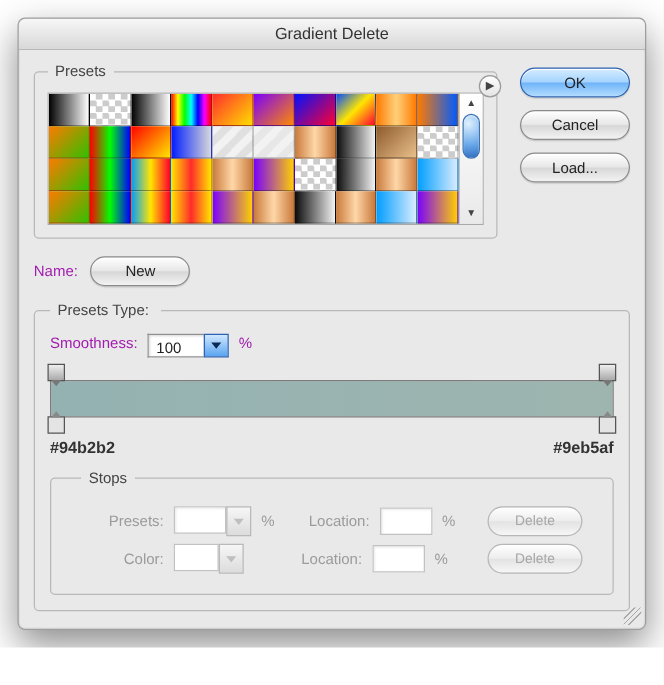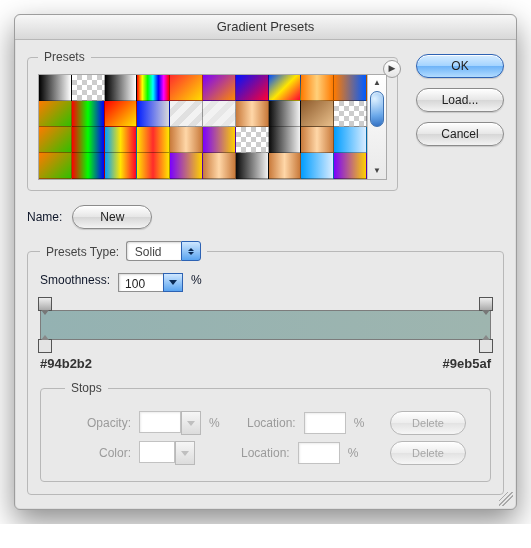--- a/index.html
+++ b/index.html
@@ -139,21 +139,21 @@
   .aqua-btn.primary {
     border-color: #2d62b3;
     background: linear-gradient(#d6ecff, #a5d4ff 48%, #6fb4f8 52%, #b2dcff);
   }
   .row {
     display: flex;
     align-items: center;
     gap: 10px;
     margin-top: 14px;
   }
-  .label { color: #0f172a; }
+  .label { color: #a21caf; }
   .txt {
     background: #fff;
     border: 1px solid #989898;
     box-shadow: inset 1px 2px 2px rgba(0,0,0,.18);
     height: 20px;
     padding: 0 6px;
     font-size: 12px;
     line-height: 20px;
   }
   .name-input { flex: 1; }
@@ -262,21 +262,21 @@
       linear-gradient(135deg,transparent 0 6px,#a9a9a9 6px 7px,transparent 7px 9px,#a9a9a9 9px 10px,transparent 10px 12px,#a9a9a9 12px 13px,transparent 13px);
   }
 </style>
 </head>
 <body>
 
 
 
 <div class="shadow-wrap">
 <div class="window">
-  <div class="titlebar">Gradient Presets</div>
+  <div class="titlebar">Gradient Delete</div>
   <div class="content">
 
     <div class="top-row">
       <fieldset class="presets-box">
         <legend>Presets</legend>
         <div class="presets-arrow">▶</div>
         <div class="preset-frame">
           <div class="preset-grid" id="preset-grid">
                 <div class="swatch" style="background: linear-gradient(to right, rgb(0, 0, 0), rgb(255, 255, 255));"></div>
                 <div class="swatch" style="background: repeating-conic-gradient(rgb(204, 204, 204) 0deg, rgb(204, 204, 204) 25%, rgb(255, 255, 255) 0deg, rgb(255, 255, 255) 50%) 0px 0px / 10px 10px;"></div>
@@ -324,40 +324,33 @@
             <div class="track">
                   <div class="thumb"></div>
                 </div>
             <div class="arrow">▼</div>
           </div>
         </div>
       </fieldset>
 
       <div class="btn-col">
         <div class="aqua-btn primary">OK</div>
+        <div class="aqua-btn">Cancel</div>
         <div class="aqua-btn">Load...</div>
-        <div class="aqua-btn">Cancel</div>
       </div>
     </div>
 
     <div class="row">
       <span class="label">Name:</span>
       <div class="aqua-btn" style="width:78px">New</div>
     </div>
 
     <fieldset class="gt-box">
       <legend>
         <span>Presets Type:</span>&nbsp;
-        <span class="select">
-          <span class="field">Solid</span>
-          <span class="btn">
-                <span class="tri up"></span>
-                <span class="tri dn"></span>
-              </span>
-        </span>
       </legend>
 
       <div style="display:flex;align-items:flex-start;gap:8px">
         <span class="label">Smoothness:</span>
         <span class="combo">
           <span class="field">100</span>
           <span class="btn">
                 <span class="dn"></span>
               </span>
         </span>
@@ -374,21 +367,21 @@
 
       <div class="hex-row">
         <span>#94b2b2</span>
         <span>#9eb5af</span>
       </div>
 
       <fieldset class="stops-box">
         <legend>Stops</legend>
 
         <div class="stops-row">
-          <span class="lbl">Opacity:</span>
+          <span class="lbl">Presets:</span>
           <span style="display:inline-flex">
             <span class="dis-input"></span>
             <span class="dis-combo-btn">
                   <span class="dn"></span>
                 </span>
           </span>
           <span class="pct">%</span>
           <span class="loc-lbl">Location:</span>
           <span class="dis-input"></span>
           <span class="pct">%</span>

